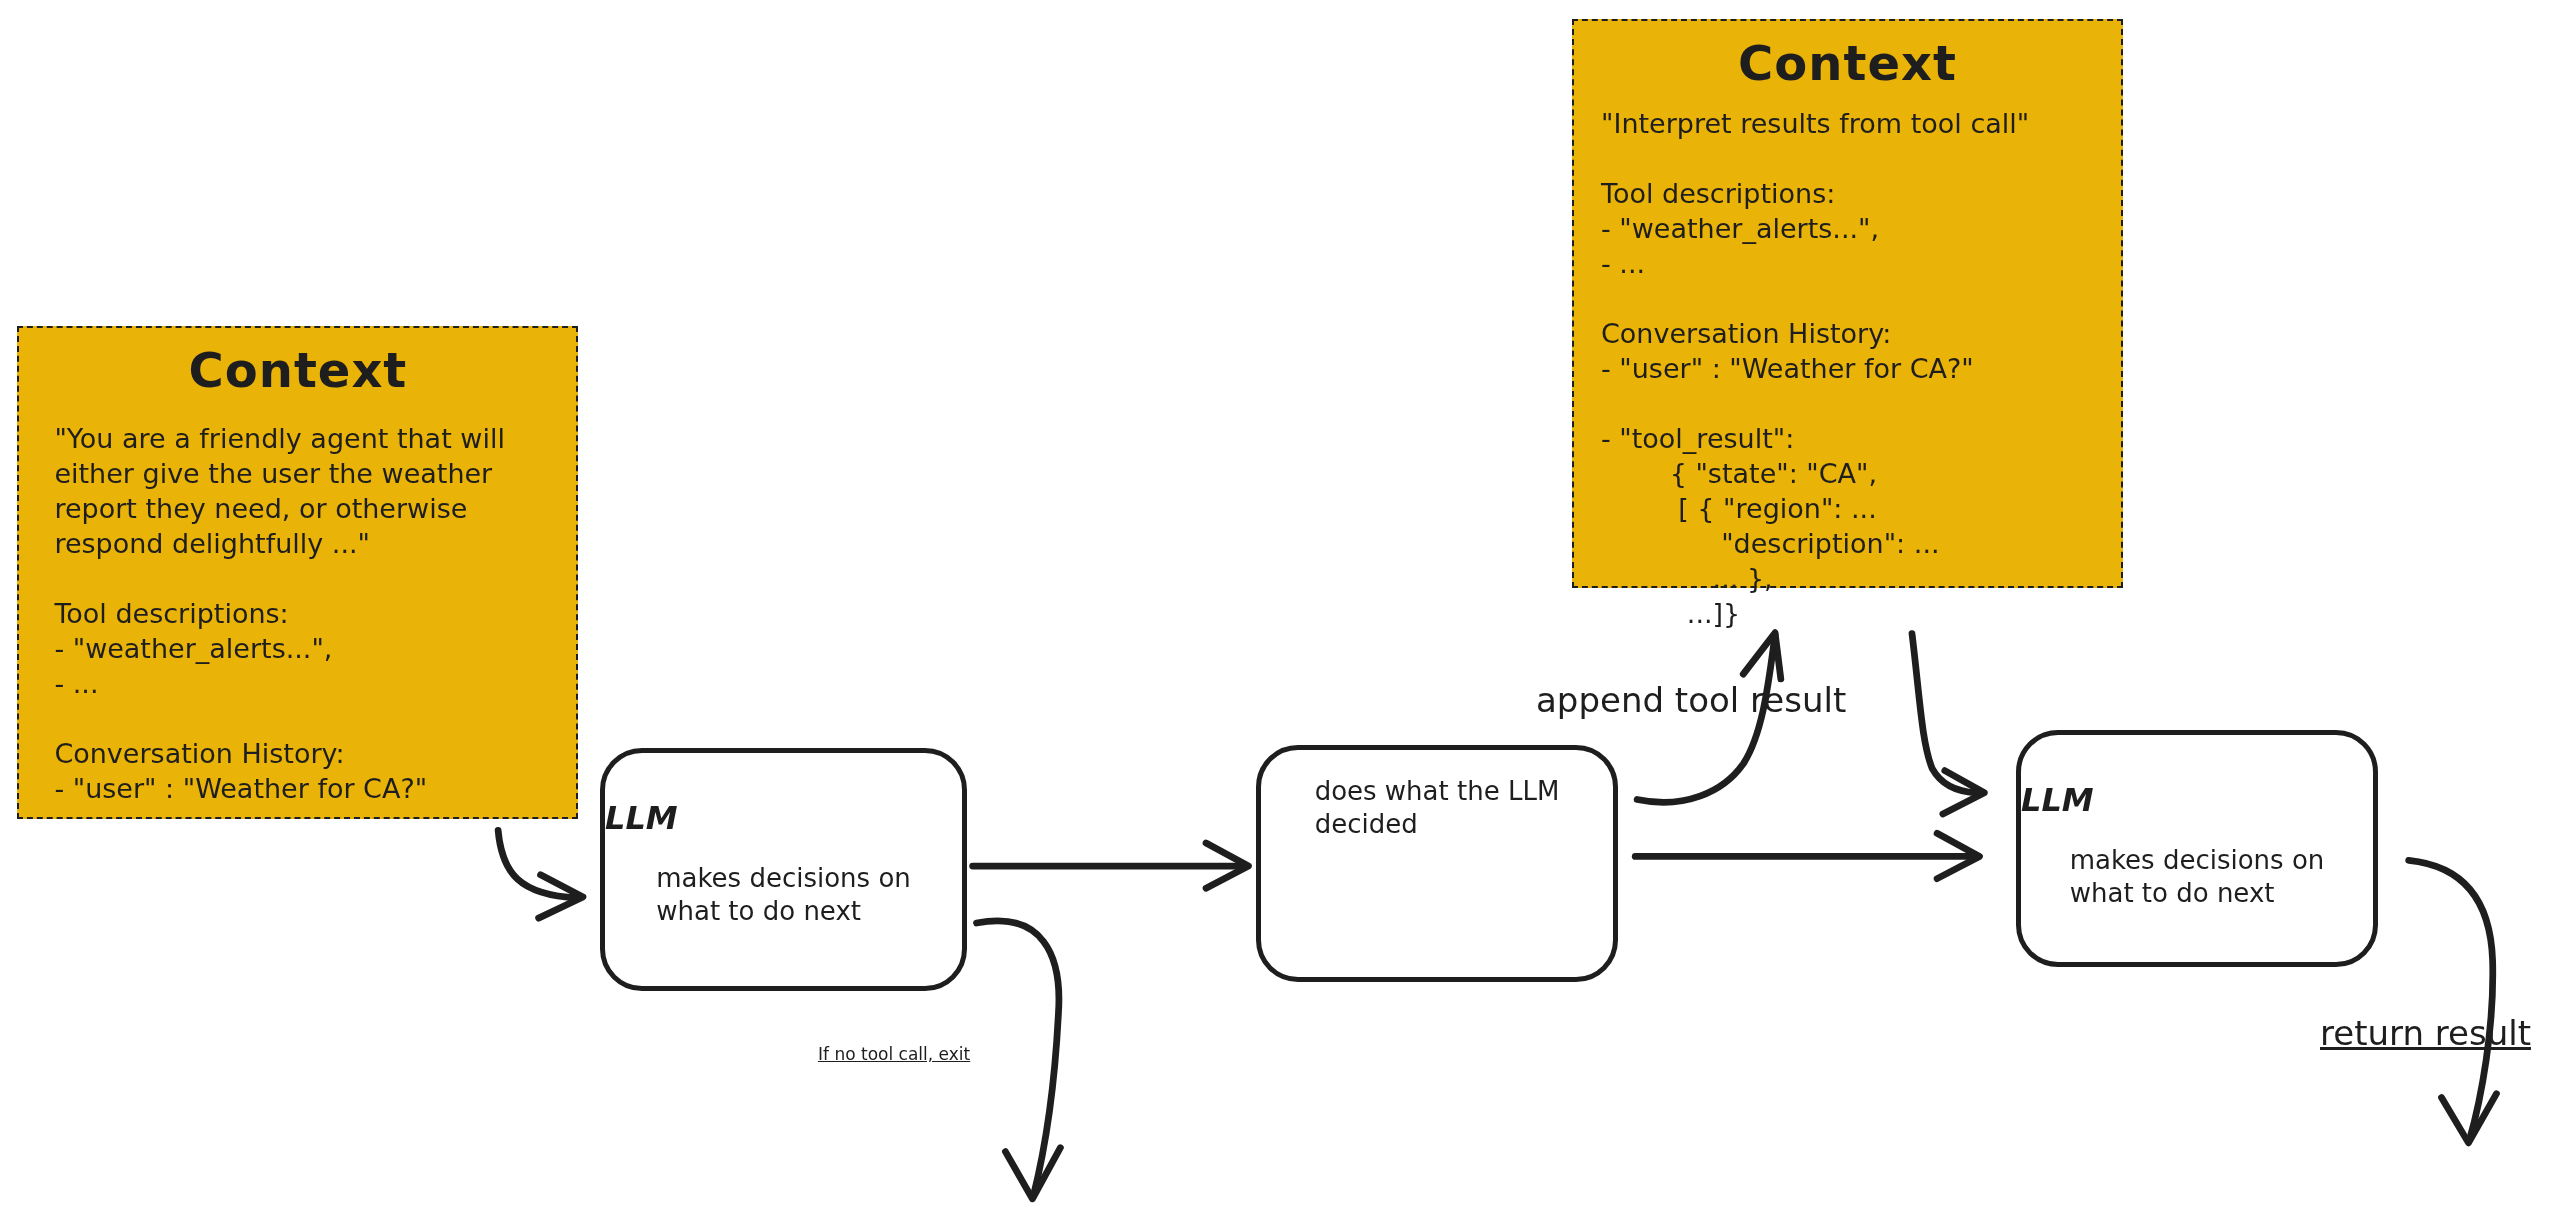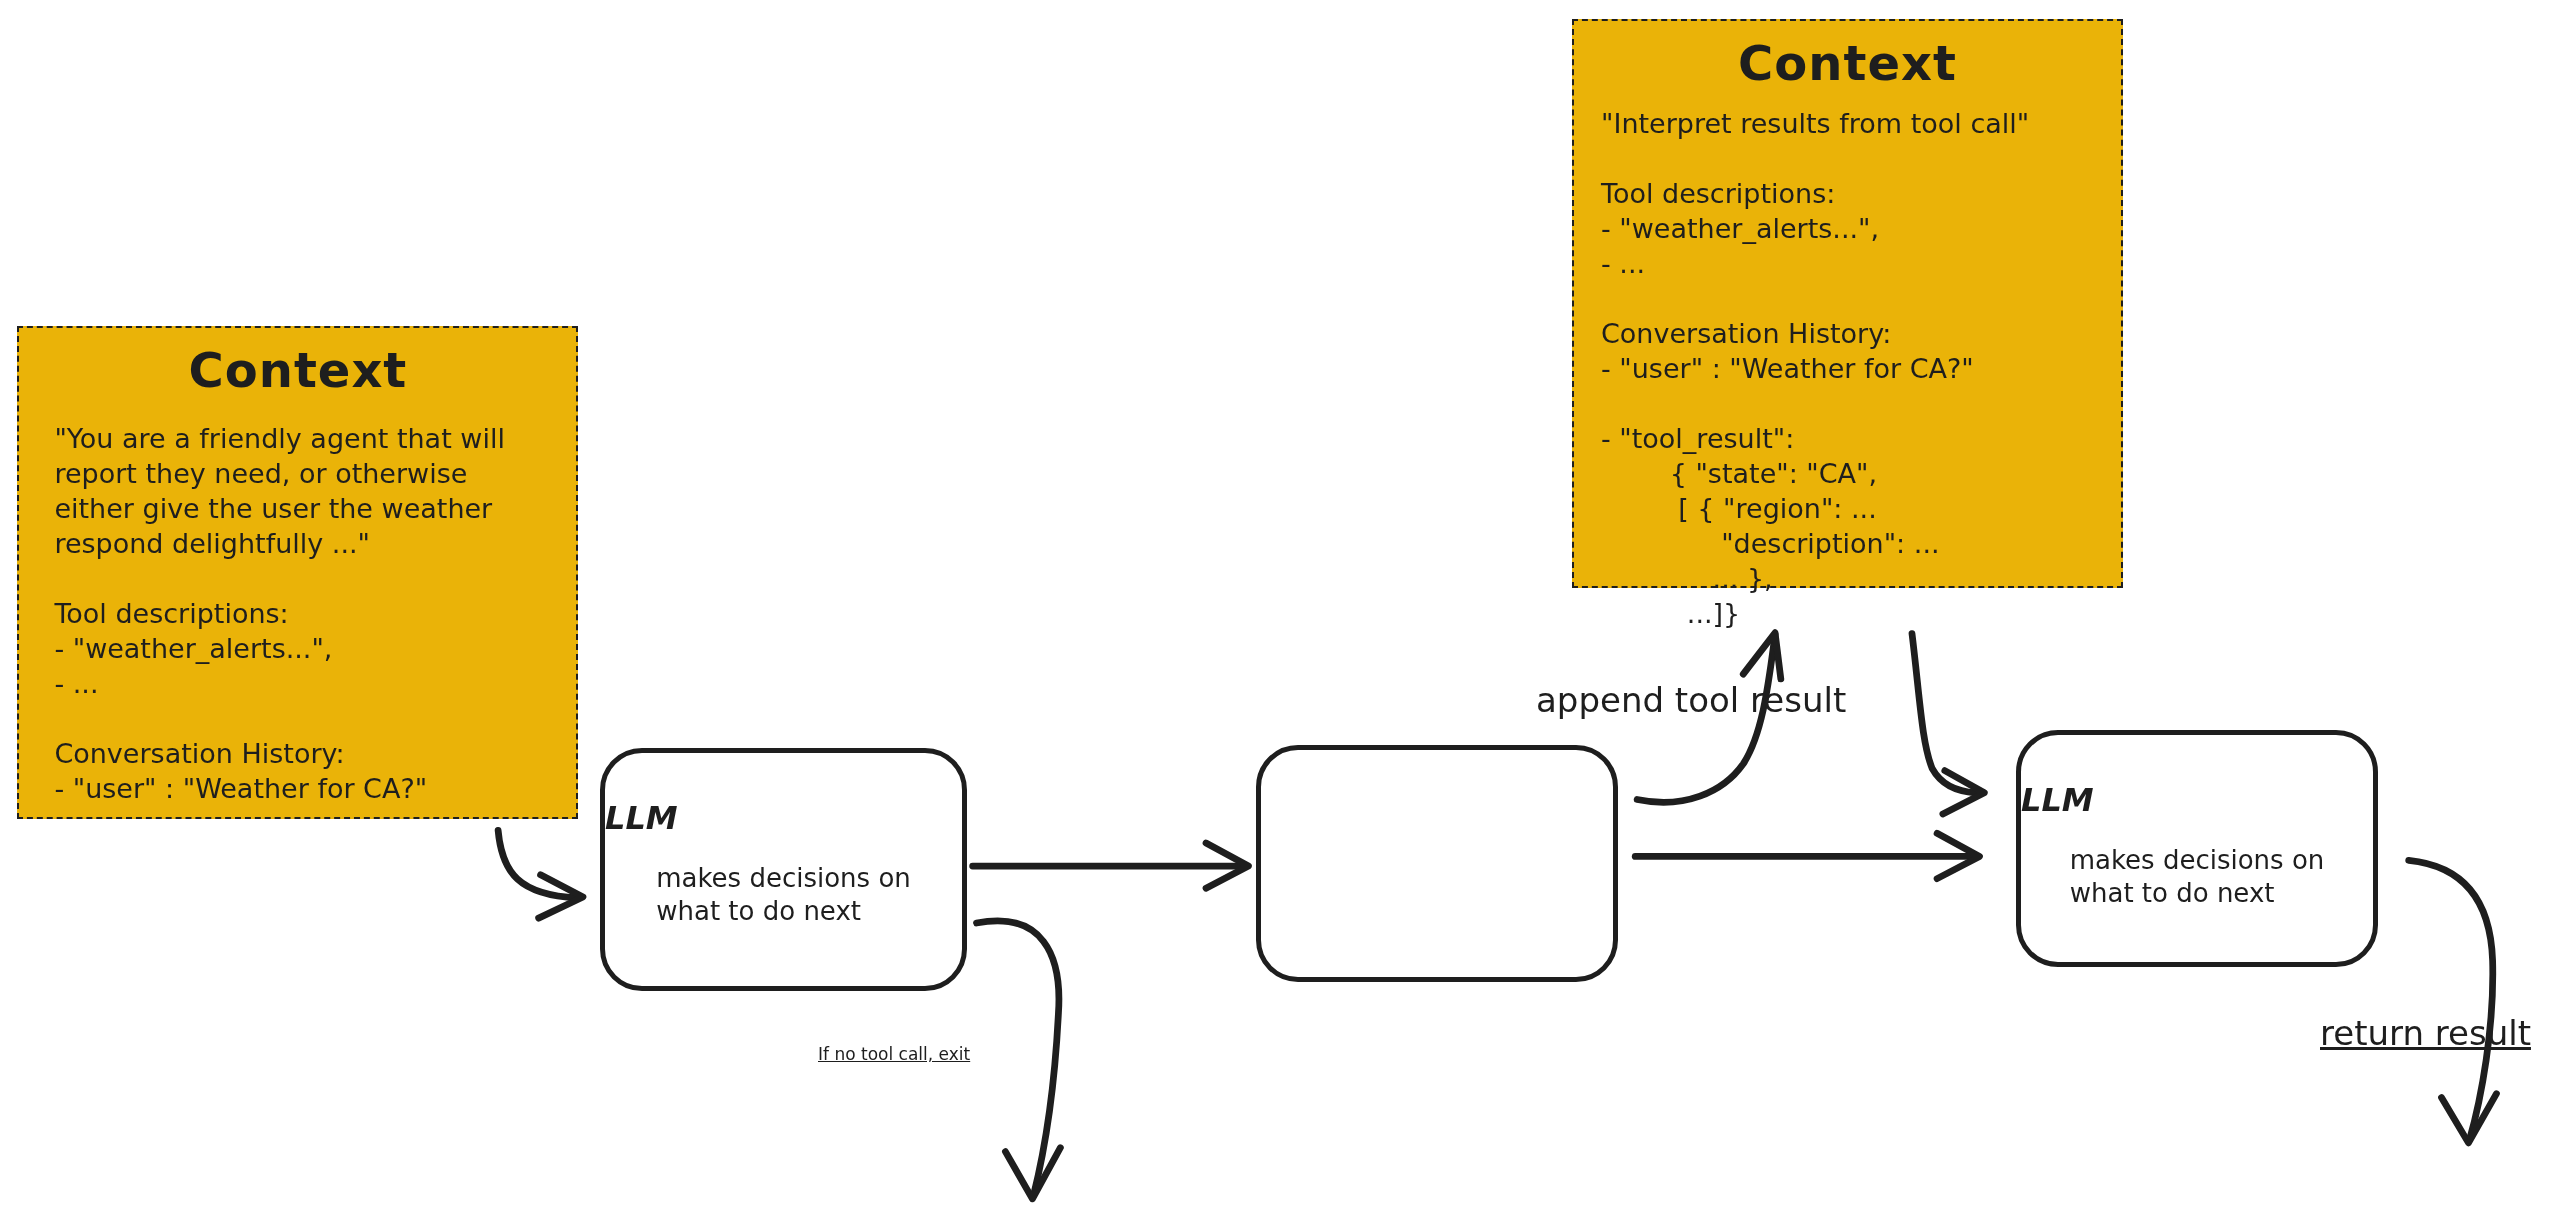--- a/index.html
+++ b/index.html
@@ -127,22 +127,22 @@
     <g>
       <path d="M 2497 892 C 2556 898, 2582 936, 2584 996 C 2586 1066, 2572 1140, 2560 1182"></path>
       <polyline points="2531,1138 2559,1185 2588,1134"></polyline>
     </g>
   </svg>
 
   <div class="ctx-box" style="left:17.4px; top:326px; width:561px; height:493px;">
     <div class="ctx-title">Context</div>
     <div class="ctx-body">
       <div class="ctx-line">"You are a friendly agent that will</div>
+      <div class="ctx-line">either give the user the weather</div>
       <div class="ctx-line">report they need, or otherwise</div>
-      <div class="ctx-line">either give the user the weather</div>
       <div class="ctx-line">respond delightfully ..."</div>
       <div class="ctx-line"></div>
       <div class="ctx-line">Tool descriptions:</div>
       <div class="ctx-line">- "weather_alerts...",</div>
       <div class="ctx-line">- ...</div>
       <div class="ctx-line"></div>
       <div class="ctx-line">Conversation History:</div>
       <div class="ctx-line">- "user" : "Weather for CA?"</div>
     </div>
   </div>
@@ -168,20 +168,22 @@
     </div>
   </div>
 
   <div class="node" style="left:600px; top:748px; width:367px; height:243px;">
     <div class="node-title italic">LLM</div>
     <div class="node-sub">makes decisions on
 what to do next</div>
   </div>
 
   <div class="node" style="left:1256px; top:745px; width:362px; height:237px;">
+    <div class="node-sub">does what the LLM
+decided</div>
   </div>
 
   <div class="node" style="left:2016px; top:730px; width:362px; height:237px;">
     <div class="node-title italic">LLM</div>
     <div class="node-sub">makes decisions on
 what to do next</div>
   </div>
 
   <div class="edge-label" style="left:1536px; top:680px;">append tool result</div>
 

